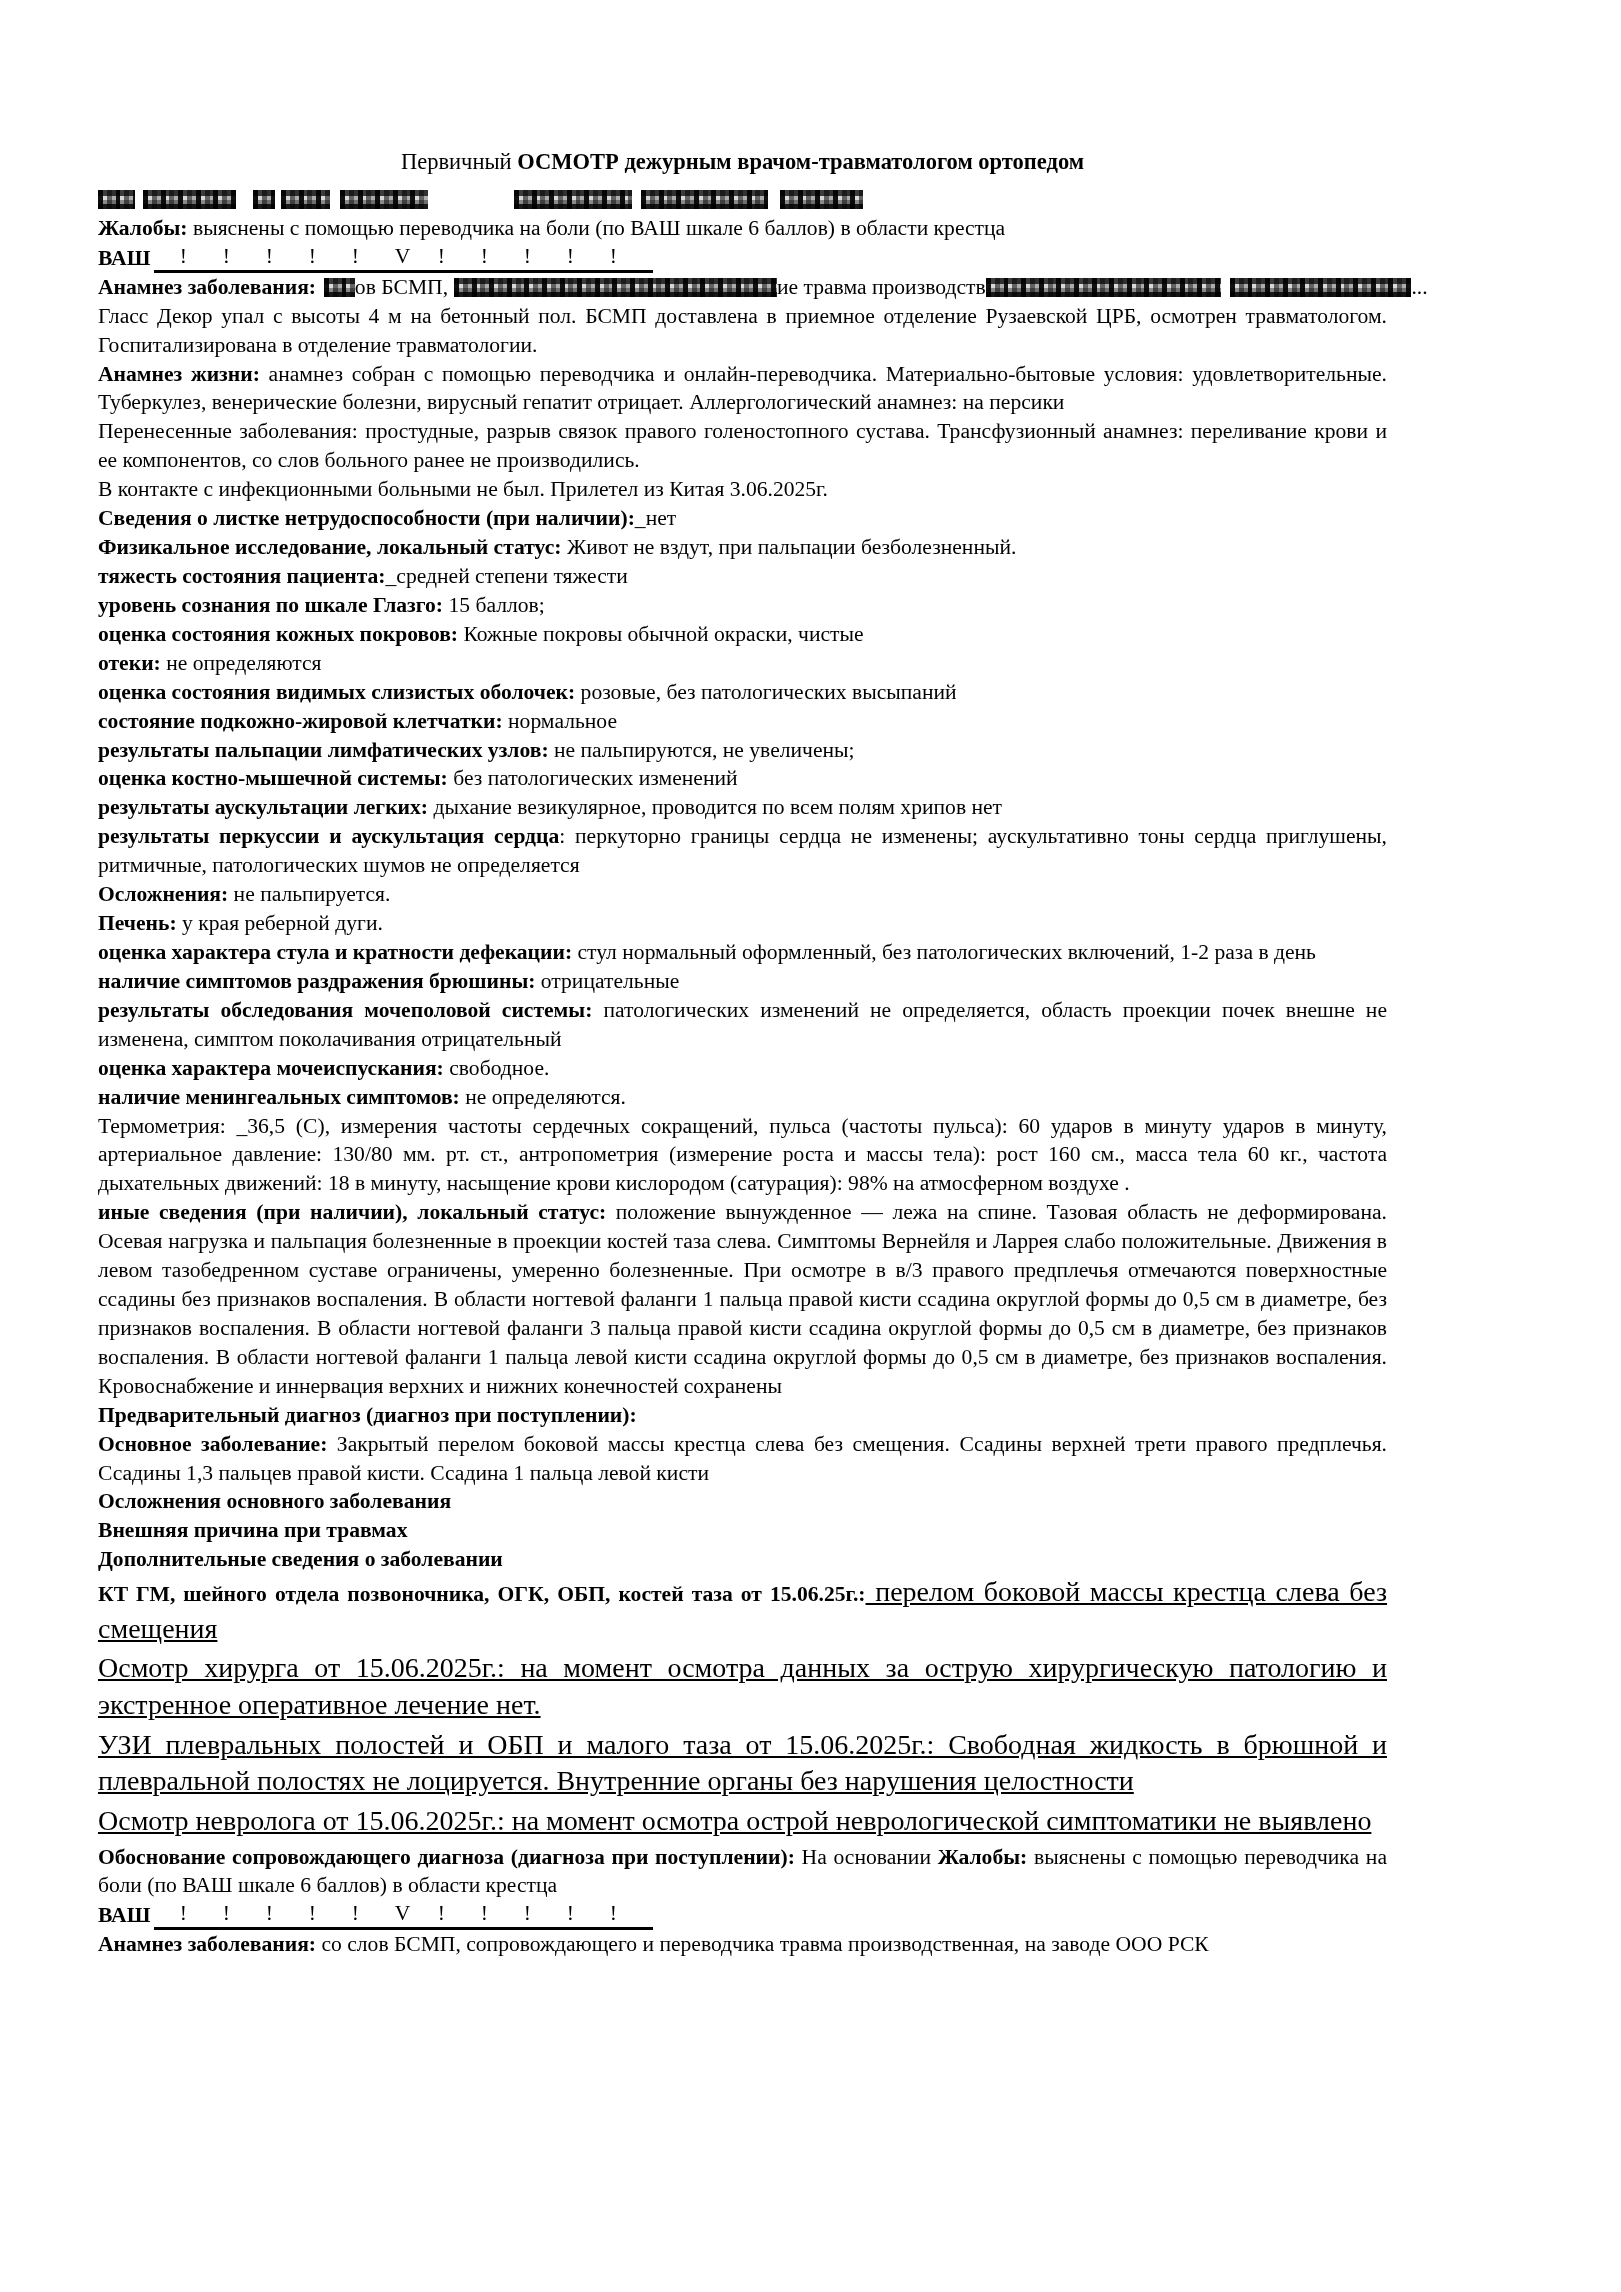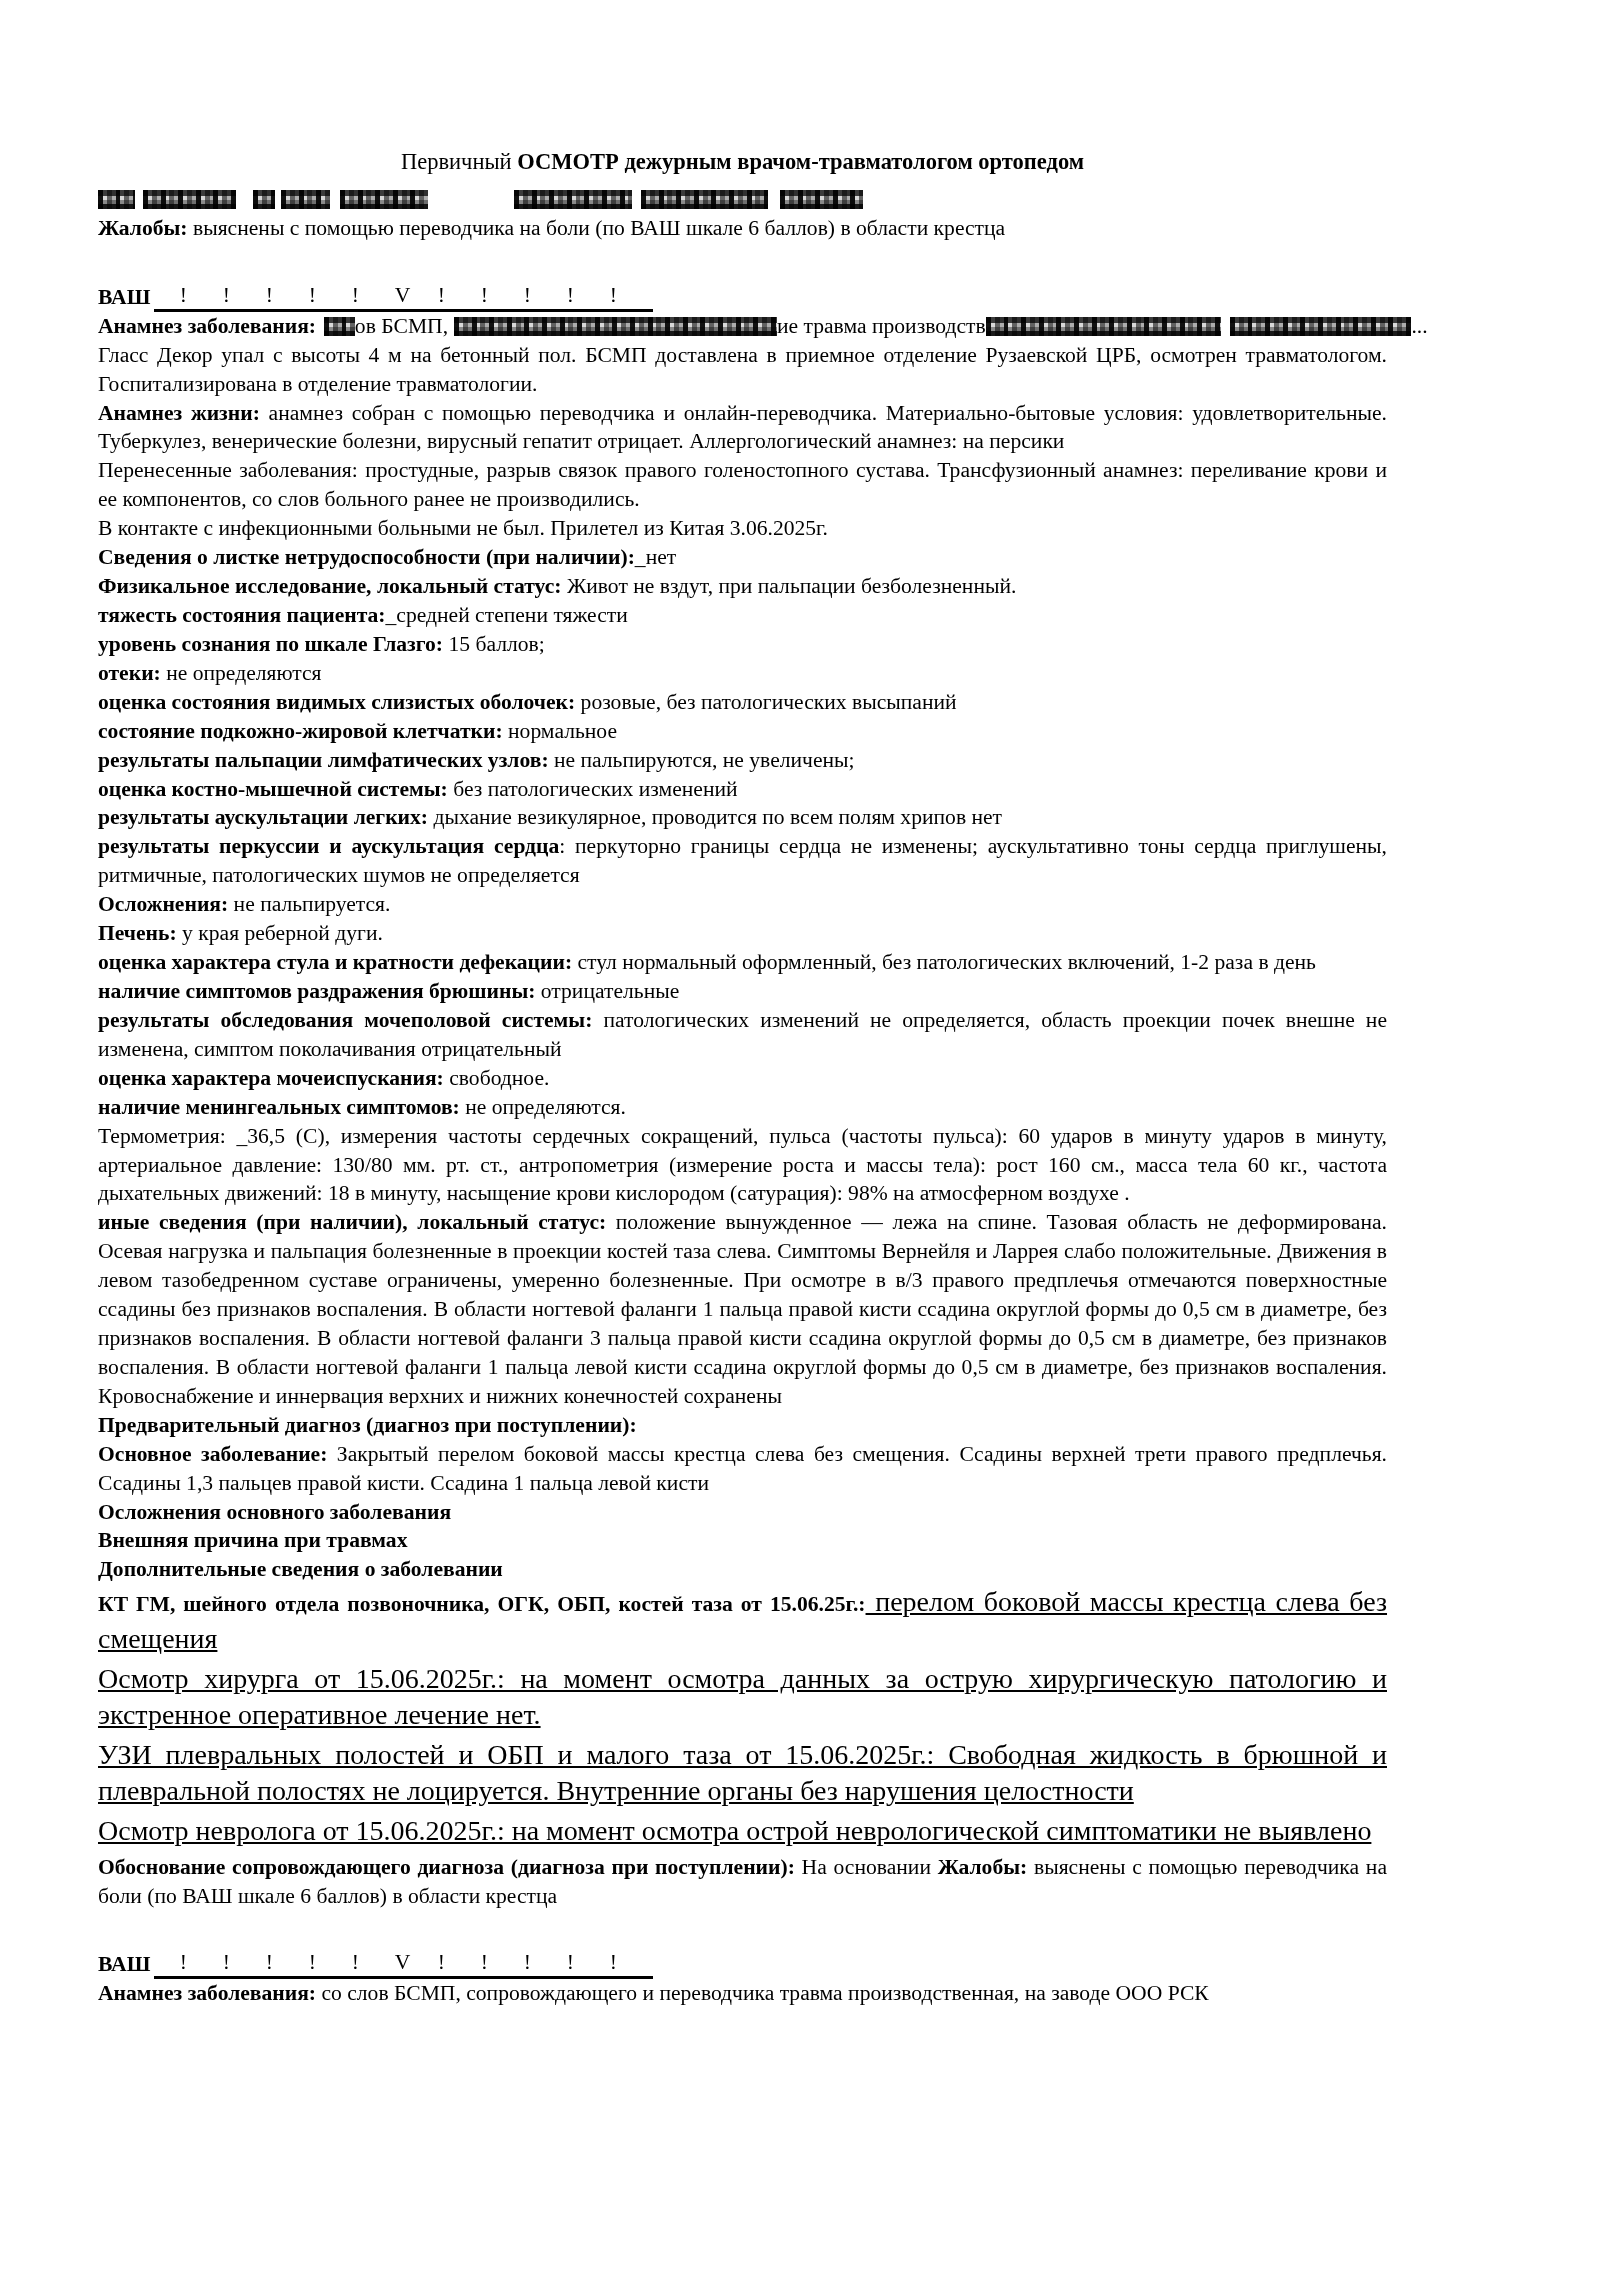--- a/index.html
+++ b/index.html
@@ -16,21 +16,21 @@
   .big{font-size:28px;line-height:1.31;text-decoration:underline;}
   .bigpara{margin:2.9px 0;}
   .redline{text-align:left;white-space:nowrap;}
   .redact{
     display:inline-block;height:18.6px;vertical-align:-2.9px;
     background:
       repeating-linear-gradient(90deg, rgba(0,0,0,.92) 0 4.9px, rgba(0,0,0,0) 4.9px 8.8px, rgba(0,0,0,.55) 8.8px 13.7px, rgba(0,0,0,.2) 13.7px 17.6px),
       repeating-linear-gradient(0deg, #1a1a1a 0 4.9px, #8a8a8a 4.9px 8.8px, #d8d8d8 8.8px 12.7px, #3c3c3c 12.7px 18.6px);
   }
   .gapseg{display:inline-block;height:1px;}
-  .vasline{text-align:left;white-space:nowrap;margin-top:39px;}
+  .vasline{text-align:left;white-space:nowrap;}
   .vas{
     display:inline-flex;border-bottom:3.9px solid #000;vertical-align:bottom;
     margin-left:3.9px;padding-left:25.5px;line-height:1.25;
   }
   .vas-cell{display:inline-block;width:43px;text-align:left;}
 </style>
 </head>
 <body>
 
 <div class="page">
@@ -52,20 +52,21 @@
       </span></p>
     <p class="para redline"><span class="lbl">Анамнез заболевания:</span><span class="gapseg" style="width: 7.8px;"></span><span class="redact" style="width: 31px;"></span><span class="txt">ов БСМП,</span><span class="gapseg" style="width: 5.9px;"></span><span class="redact" style="width: 323px;"></span><span class="txt">ие травма производств</span><span class="redact" style="width: 235px;"></span><span class="gapseg" style="width: 9.8px;"></span><span class="redact" style="width: 181px;"></span><span class="txt">...</span></p>
     <p class="para"><span class="txt">Гласс Декор упал с высоты 4 м на бетонный пол.  БСМП доставлена в приемное отделение Рузаевской ЦРБ, осмотрен травматологом.  Госпитализирована в отделение травматологии.</span></p>
     <p class="para"><span class="lbl">Анамнез жизни:</span><span class="txt"> анамнез собран с помощью переводчика и онлайн-переводчика. Материально-бытовые условия: удовлетворительные. Туберкулез, венерические болезни, вирусный гепатит отрицает. Аллергологический анамнез: на персики</span></p>
     <p class="para"><span class="txt">Перенесенные заболевания: простудные, разрыв связок правого голеностопного сустава.    Трансфузионный анамнез: переливание крови и ее компонентов, со слов больного ранее не производились.</span></p>
     <p class="para"><span class="txt">В контакте с инфекционными больными не был. Прилетел из Китая 3.06.2025г.</span></p>
     <p class="para"><span class="lbl">Сведения о листке нетрудоспособности (при наличии):</span><span class="txt">_нет</span></p>
     <p class="para"><span class="lbl">Физикальное исследование, локальный статус:</span><span class="txt"> Живот не вздут, при пальпации безболезненный.</span></p>
     <p class="para"><span class="lbl">тяжесть состояния пациента:</span><span class="txt">_средней степени тяжести</span></p>
     <p class="para"><span class="lbl">уровень сознания по шкале Глазго:</span><span class="txt"> 15 баллов;</span></p>
+    <p class="para"><span class="lbl">оценка состояния кожных покровов:</span><span class="txt">  Кожные покровы обычной окраски, чистые</span></p>
     <p class="para"><span class="lbl">отеки:</span><span class="txt"> не определяются</span></p>
     <p class="para"><span class="lbl">оценка состояния видимых слизистых оболочек:</span><span class="txt"> розовые, без  патологических высыпаний</span></p>
     <p class="para"><span class="lbl">состояние подкожно-жировой клетчатки:</span><span class="txt"> нормальное</span></p>
     <p class="para"><span class="lbl">результаты пальпации лимфатических узлов:</span><span class="txt"> не пальпируются, не увеличены;</span></p>
     <p class="para"><span class="lbl">оценка костно-мышечной  системы:</span><span class="txt">   без   патологических изменений</span></p>
     <p class="para"><span class="lbl">результаты аускультации легких:</span><span class="txt">   дыхание  везикулярное, проводится по всем полям хрипов нет</span></p>
     <p class="para"><span class="lbl">результаты перкуссии и аускультация сердца</span><span class="txt">: перкуторно границы сердца  не изменены; аускультативно тоны сердца приглушены, ритмичные, патологических шумов не определяется</span></p>
     <p class="para"><span class="lbl">Осложнения:</span><span class="txt"> не пальпируется.</span></p>
     <p class="para"><span class="lbl">Печень:</span><span class="txt"> у края реберной дуги.</span></p>
     <p class="para"><span class="lbl">оценка характера  стула и кратности дефекации:</span><span class="txt"> стул нормальный оформленный, без патологических включений, 1-2 раза в день</span></p>

